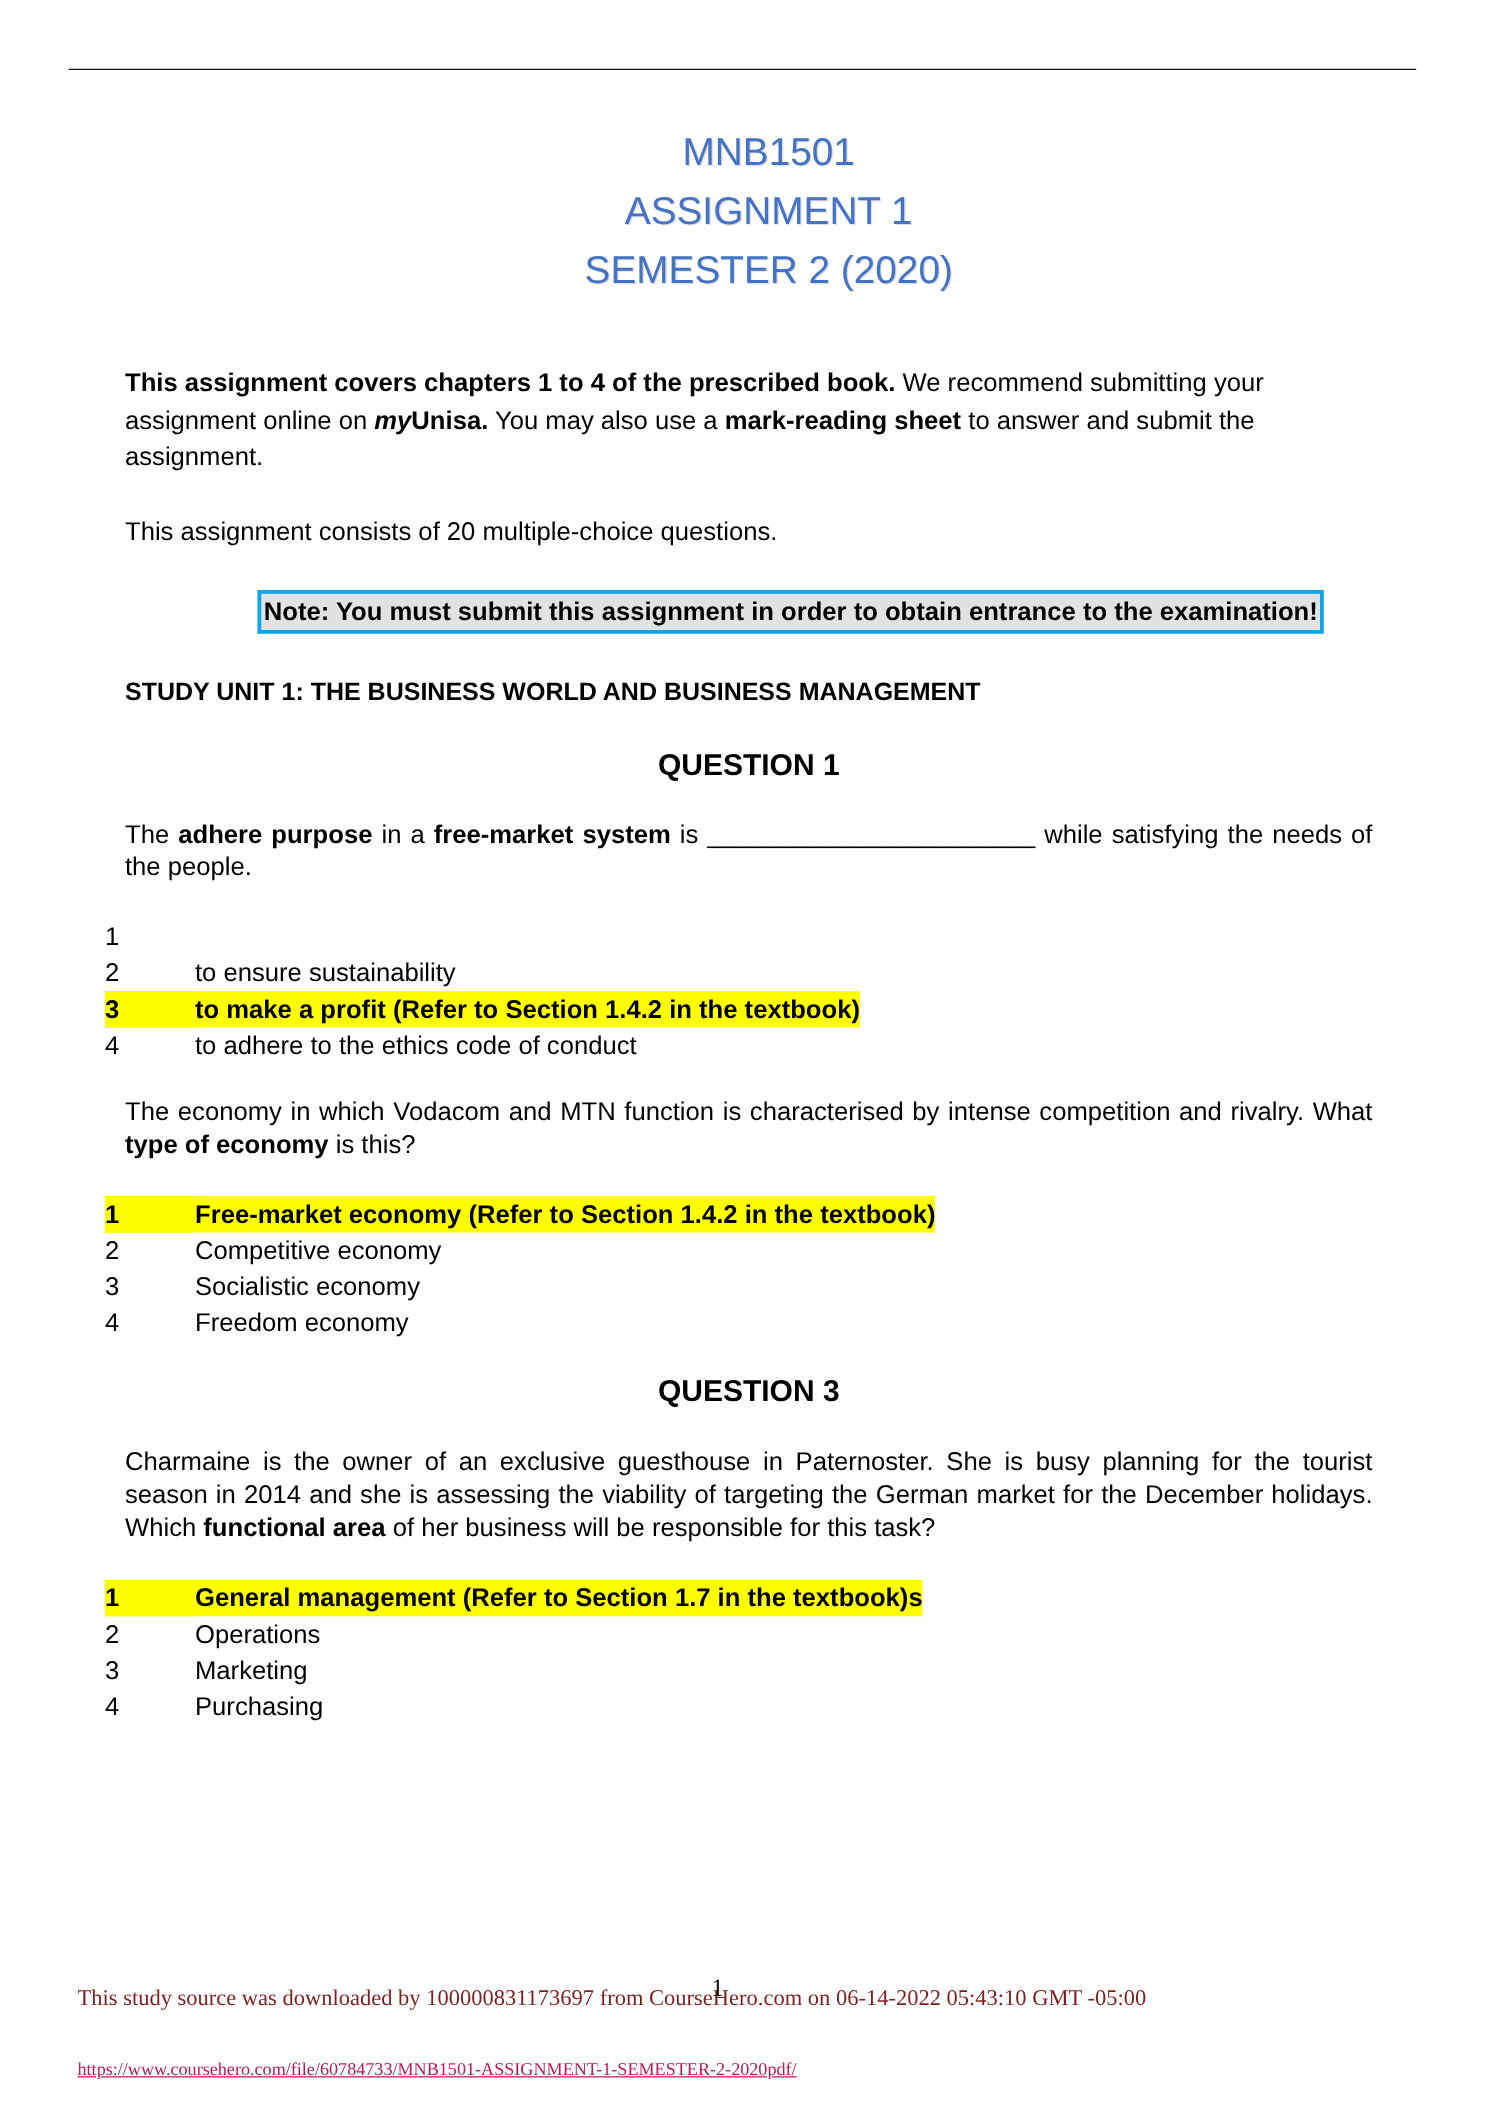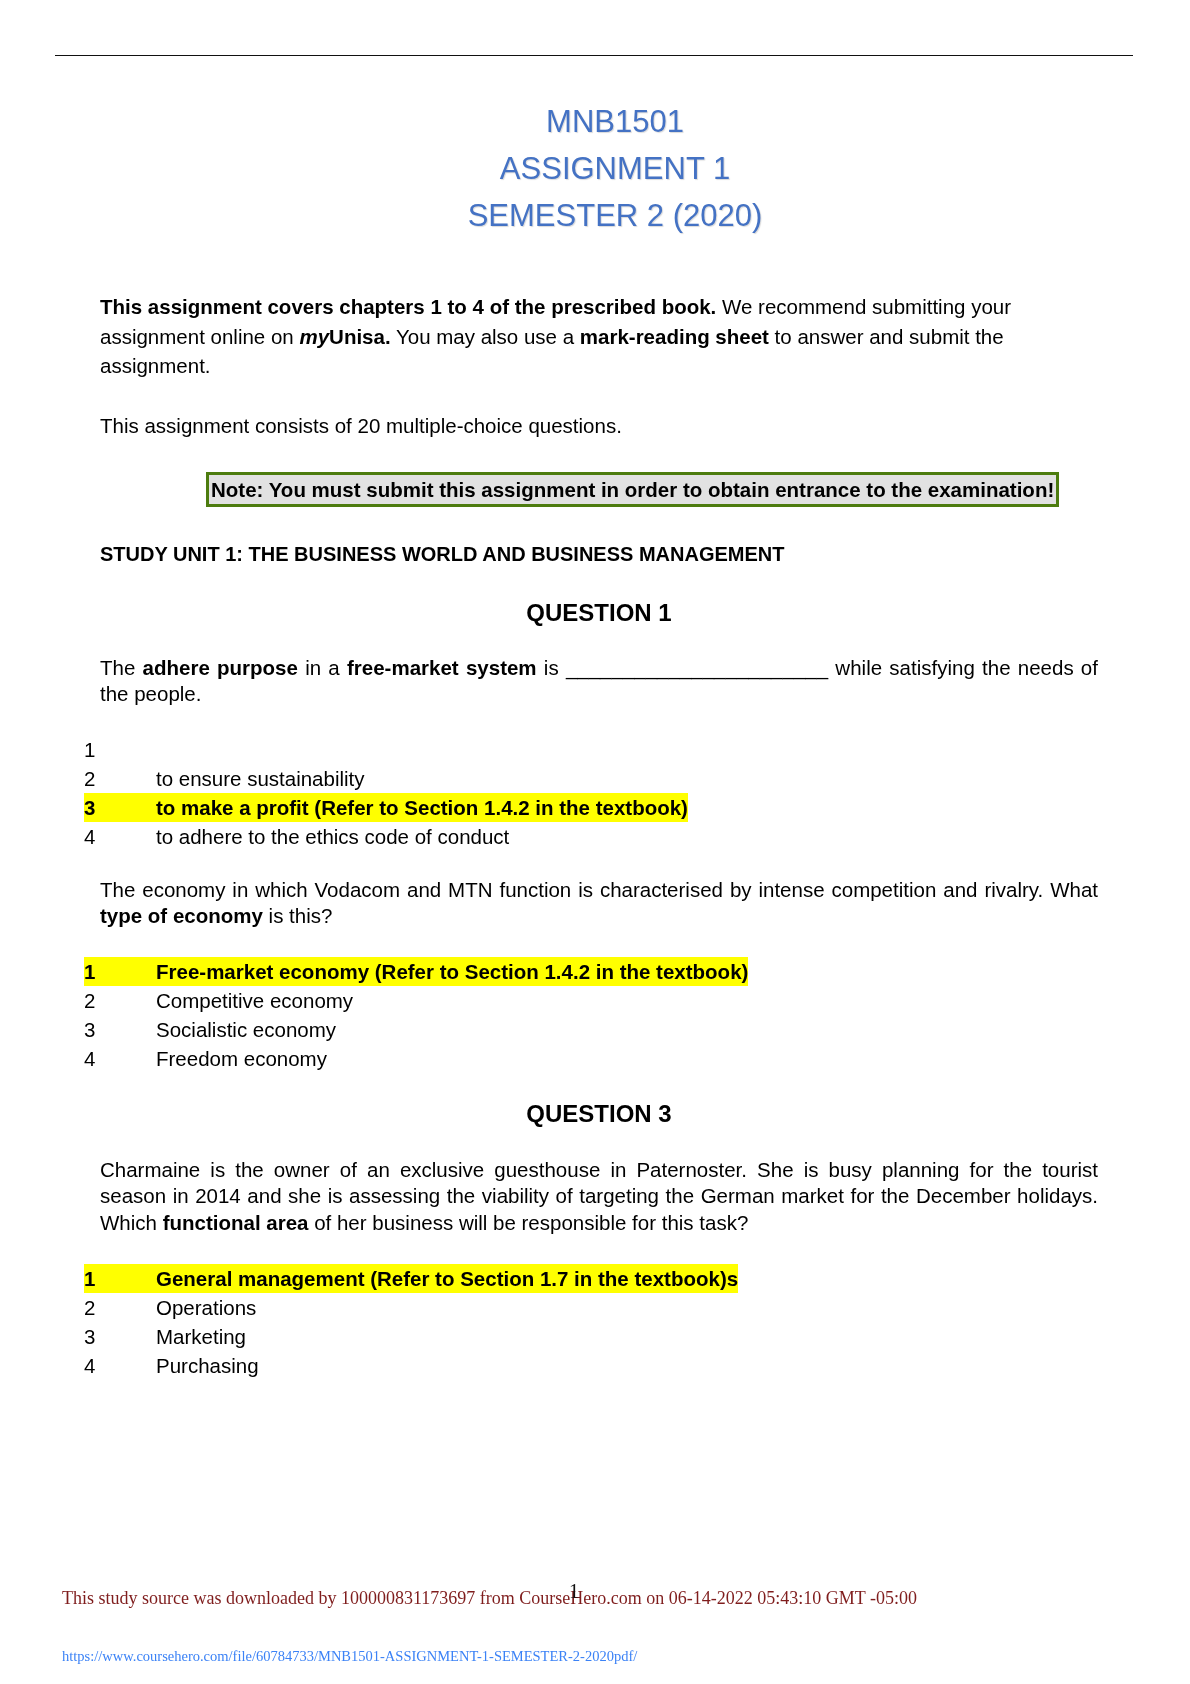--- a/index.html
+++ b/index.html
@@ -21,21 +21,21 @@
     }
     .content {
       position: absolute; left: 84px; top: 276px; width: 1030px;
       font-size: 20.5px; line-height: 29.5px;
     }
     p { margin: 16px; }
     .intro { margin-bottom: 30px; }
     .intro2 { margin-bottom: 32px; }
     .note-wrap { padding-left: 122px; margin-bottom: 33px; }
     .note-box {
-      display: inline-block; border: 3px solid #4d7c0f; background: #e2e2e2;
+      display: inline-block; border: 3px solid #0ea5e9; background: #e2e2e2;
       padding: 0 2px; font-weight: bold; font-size: 20.5px; line-height: 29px;
       white-space: nowrap;
     }
     .unit-heading { font-weight: bold; font-size: 20px; margin-bottom: 28px; }
     .q-heading { font-weight: bold; font-size: 24px; margin-bottom: 28px; text-align: center; }
     .q-text { margin-bottom: 28px; text-align: justify; line-height: 26px; }
     .q-text.tight { line-height: 26.5px; }
     .options { margin-bottom: 26px; }
     .option { display: flex; align-items: baseline; line-height: 29px; height: 29px; }
     .option .num { width: 72px; display: inline-block; }
@@ -46,21 +46,21 @@
     .footer-1 {
       position: absolute; left: 62px; top: 1588px; width: 900px;
       font-family: "Liberation Serif", serif; font-size: 18px; color: #7f1d1d; white-space: nowrap;
     }
     .page-num {
       position: absolute; left: 569px; top: 1580px;
       font-family: "Liberation Serif", serif; font-size: 20px; color: #111;
     }
     .footer-2 {
       position: absolute; left: 62px; top: 1648px;
-      font-family: "Liberation Serif", serif; font-size: 14.5px; color: #3b82f6; white-space: nowrap;
+      font-family: "Liberation Serif", serif; font-size: 14.5px; color: #be185d; white-space: nowrap; text-decoration: underline;
     }
   </style>
 </head>
 <body>
 
 <div class="top-rule"></div>
 
 <div class="title-block">
   <div class="title-line">MNB1501</div>
   <div class="title-line">ASSIGNMENT 1</div>

